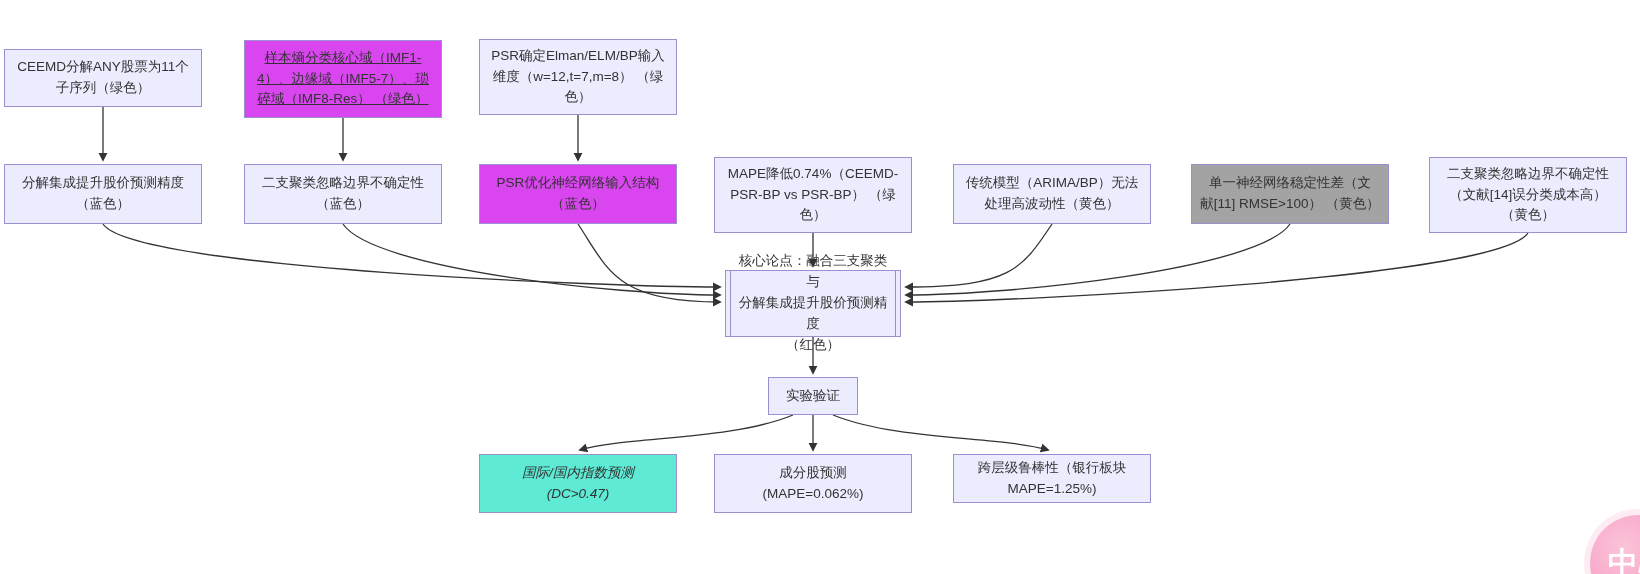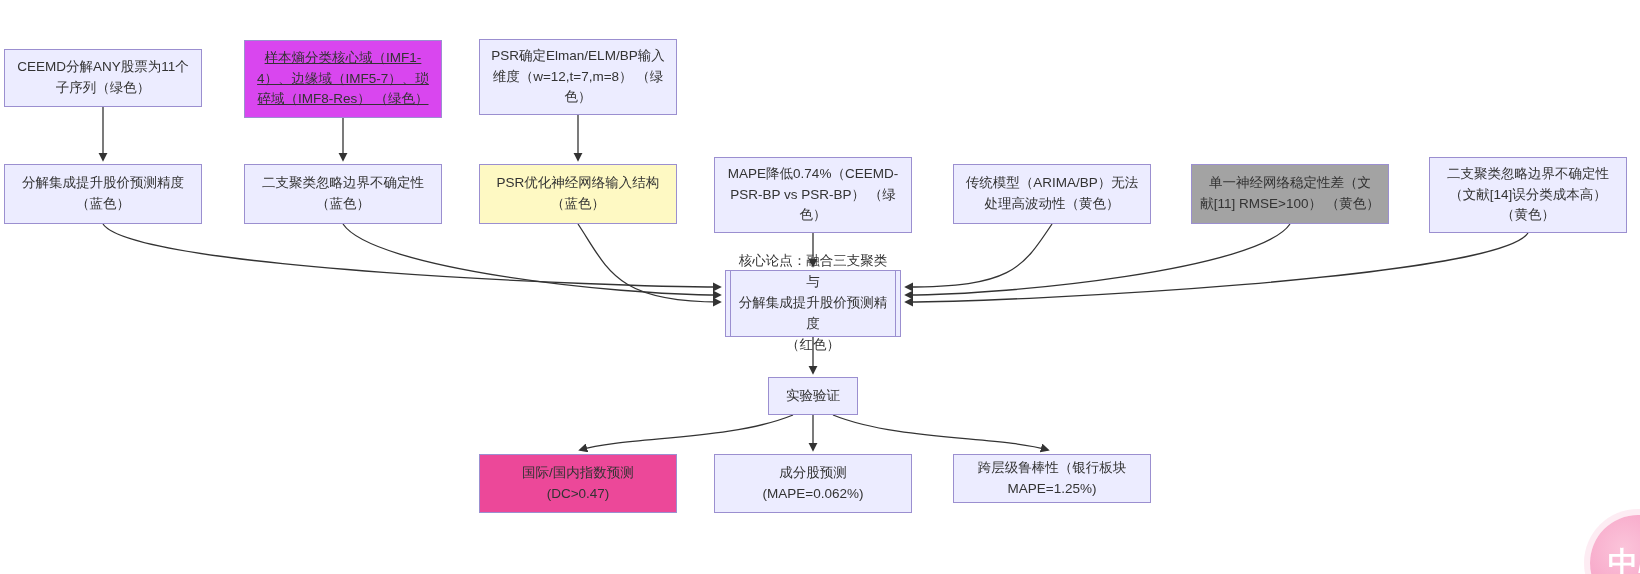--- a/index.html
+++ b/index.html
@@ -78,21 +78,21 @@
 色）</span>
       </div>
       <div class="node" style="left: 4px; top: 164px; width: 198px; height: 60px; background: rgb(236, 236, 255); border-color: rgb(155, 143, 208); color: rgb(51, 51, 51);">
         <span class="node-label">分解集成提升股价预测精度
 （蓝色）</span>
       </div>
       <div class="node" style="left: 244px; top: 164px; width: 198px; height: 60px; background: rgb(236, 236, 255); border-color: rgb(155, 143, 208); color: rgb(51, 51, 51);">
         <span class="node-label">二支聚类忽略边界不确定性
 （蓝色）</span>
       </div>
-      <div class="node" style="left: 479px; top: 164px; width: 198px; height: 60px; background: #fef9c3; border-color: rgb(155, 143, 208); color: rgb(51, 51, 51);">
+      <div class="node" style="left: 479px; top: 164px; width: 198px; height: 60px; background: #d946ef; border-color: rgb(155, 143, 208); color: rgb(51, 51, 51);">
         <span class="node-label">PSR优化神经网络输入结构
 （蓝色）</span>
       </div>
       <div class="node" style="left: 714px; top: 157px; width: 198px; height: 76px; background: rgb(236, 236, 255); border-color: rgb(155, 143, 208); color: rgb(51, 51, 51);">
         <span class="node-label">MAPE降低0.74%（CEEMD-
 PSR-BP vs PSR-BP） （绿
 色）</span>
       </div>
       <div class="node" style="left: 953px; top: 164px; width: 198px; height: 60px; background: rgb(236, 236, 255); border-color: rgb(155, 143, 208); color: rgb(51, 51, 51);">
         <span class="node-label">传统模型（ARIMA/BP）无法
@@ -108,21 +108,21 @@
 （黄色）</span>
       </div>
       <div class="node subroutine" style="left: 725px; top: 270px; width: 176px; height: 67px; background: rgb(236, 236, 255); border-color: rgb(155, 143, 208); color: rgb(51, 51, 51);">
         <span class="node-label">核心论点：融合三支聚类与
 分解集成提升股价预测精度
 （红色）</span>
       </div>
       <div class="node" style="left: 768px; top: 377px; width: 90px; height: 38px; background: rgb(236, 236, 255); border-color: rgb(155, 143, 208); color: rgb(51, 51, 51);">
         <span class="node-label">实验验证</span>
       </div>
-      <div class="node" style="left: 479px; top: 454px; width: 198px; height: 59px; background: #ec4899; border-color: rgb(155, 143, 208); color: rgb(51, 51, 51);">
+      <div class="node" style="left: 479px; top: 454px; width: 198px; height: 59px; background: #5eead4; border-color: rgb(155, 143, 208); color: rgb(51, 51, 51); font-style: italic;">
         <span class="node-label">国际/国内指数预测
 (DC&gt;0.47)</span>
       </div>
       <div class="node" style="left: 714px; top: 454px; width: 198px; height: 59px; background: rgb(236, 236, 255); border-color: rgb(155, 143, 208); color: rgb(51, 51, 51);">
         <span class="node-label">成分股预测
 (MAPE=0.062%)</span>
       </div>
       <div class="node" style="left: 953px; top: 454px; width: 198px; height: 49px; background: rgb(236, 236, 255); border-color: rgb(155, 143, 208); color: rgb(51, 51, 51);">
         <span class="node-label">跨层级鲁棒性（银行板块
 MAPE=1.25%)</span>

